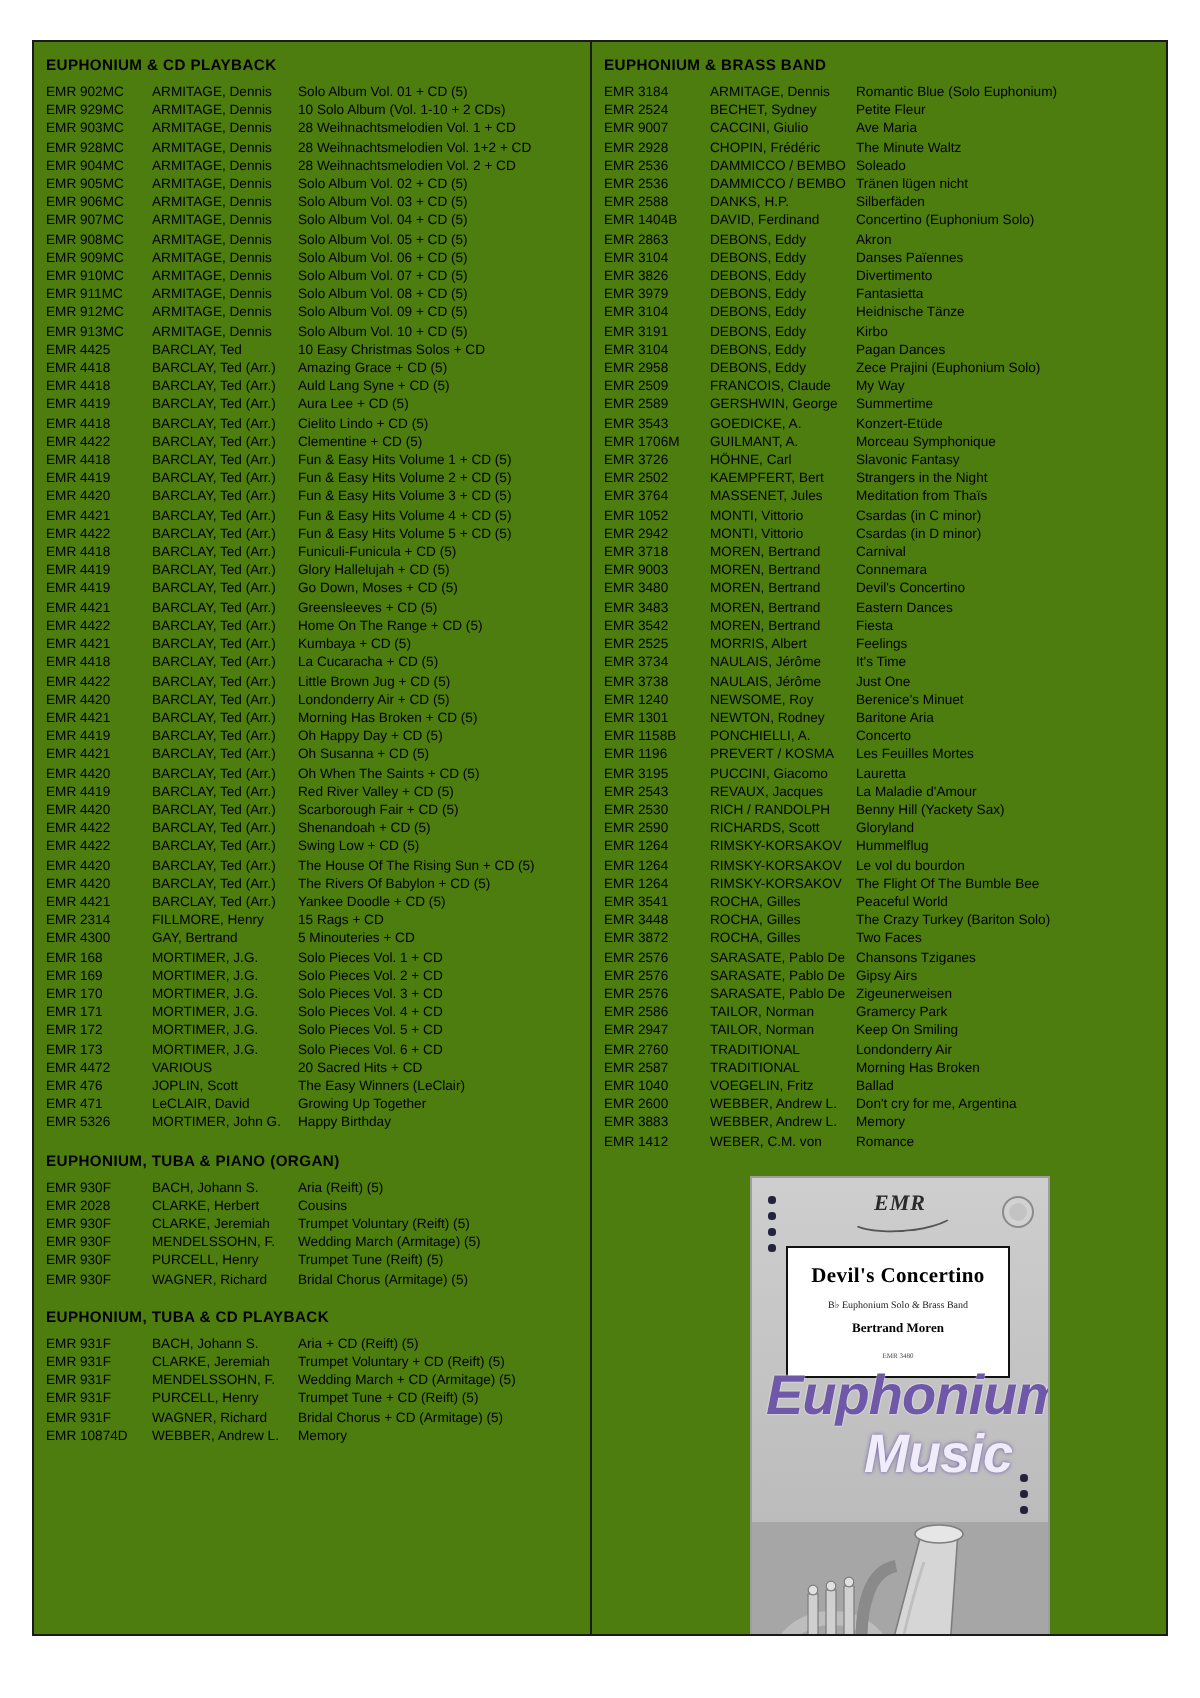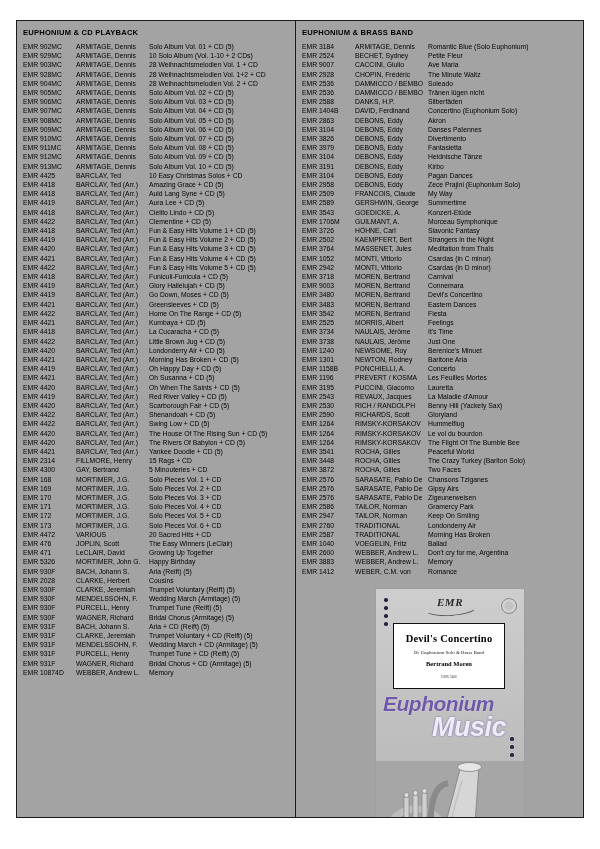--- a/index.html
+++ b/index.html
@@ -4,21 +4,21 @@
 <style>
   html,body { margin:0; padding:0; background:#ffffff; }
   body {
     width:600px; height:849px; position:relative;
     font-family:"Liberation Sans", sans-serif; color:#000;
     -webkit-font-smoothing:antialiased;
   }
   .page { position:absolute; top:20px; left:16px; display:flex; }
   .col {
     border:1px solid #1a1a1a; box-sizing:border-box; height:798px;
-    padding:5px 6px 0 6px; overflow:hidden; background:#a3a3a3;
+    padding:5px 6px 0 6px; overflow:hidden; background:#4d7c0f;
   }
   .col.left  { width:280px; }
   .col.right { width:289px; margin-left:-1px; position:relative; }
 
   .section-header {
     font-size:7.6px; font-weight:bold; line-height:10px;
     margin:9px 0 4px 0; letter-spacing:.2px; white-space:nowrap;
   }
   .list > .section-header:first-child { margin-top:2px; }
 
@@ -57,22 +57,22 @@
     position:absolute; left:17px; top:34px; width:112px; height:66px;
     background:#fff; border:1px solid #111; text-align:center;
     font-family:"Liberation Serif", serif; box-sizing:border-box;
   }
   .panel .cv-title    { font-size:10.5px; font-weight:bold; margin-top:9px; letter-spacing:.2px; }
   .panel .cv-subtitle { font-size:5px;  margin-top:5px; color:#222; }
   .panel .cv-composer { font-size:6.5px; font-weight:bold; margin-top:5px; }
   .panel .cv-code     { font-size:3.5px; margin-top:8px; color:#444; }
 
   .series-1 {
-    position:absolute; left:7px; top:103px; z-index:3;
-    font-style:italic; font-weight:bold; font-size:21px; letter-spacing:-.5px;
+    position:absolute; left:7px; top:93px; z-index:3;
+    font-style:italic; font-weight:bold; font-size:28px; letter-spacing:-.5px;
     color:#6f58a8; text-shadow:0 0 1px #ffffff;
   }
   .series-2 {
     position:absolute; right:18px; top:123px; z-index:3;
     font-style:italic; font-weight:bold; font-size:27px; letter-spacing:-.5px;
     color:#f1ecfa; text-shadow:0 0 2px #6f58a8;
   }
   .photo { position:absolute; left:0; bottom:0; width:148px; height:92px; z-index:1; }
 
   .publisher {
@@ -373,20 +373,21 @@
         <div class="row">
           <span class="cell code">EMR 471</span>
           <span class="cell composer">LeCLAIR, David</span>
           <span class="cell title">Growing Up Together</span>
         </div>
         <div class="row">
           <span class="cell code">EMR 5326</span>
           <span class="cell composer">MORTIMER, John G.</span>
           <span class="cell title">Happy Birthday</span>
         </div>
+        <div class="section-header">EUPHONIUM, TUBA &amp; PIANO (ORGAN)</div>
         <div class="row">
           <span class="cell code">EMR 930F</span>
           <span class="cell composer">BACH, Johann S.</span>
           <span class="cell title">Aria (Reift) (5)</span>
         </div>
         <div class="row">
           <span class="cell code">EMR 2028</span>
           <span class="cell composer">CLARKE, Herbert</span>
           <span class="cell title">Cousins</span>
         </div>
@@ -403,20 +404,21 @@
         <div class="row">
           <span class="cell code">EMR 930F</span>
           <span class="cell composer">PURCELL, Henry</span>
           <span class="cell title">Trumpet Tune (Reift) (5)</span>
         </div>
         <div class="row">
           <span class="cell code">EMR 930F</span>
           <span class="cell composer">WAGNER, Richard</span>
           <span class="cell title">Bridal Chorus (Armitage) (5)</span>
         </div>
+        <div class="section-header">EUPHONIUM, TUBA &amp; CD PLAYBACK</div>
         <div class="row">
           <span class="cell code">EMR 931F</span>
           <span class="cell composer">BACH, Johann S.</span>
           <span class="cell title">Aria + CD (Reift) (5)</span>
         </div>
         <div class="row">
           <span class="cell code">EMR 931F</span>
           <span class="cell composer">CLARKE, Jeremiah</span>
           <span class="cell title">Trumpet Voluntary + CD (Reift) (5)</span>
         </div>

